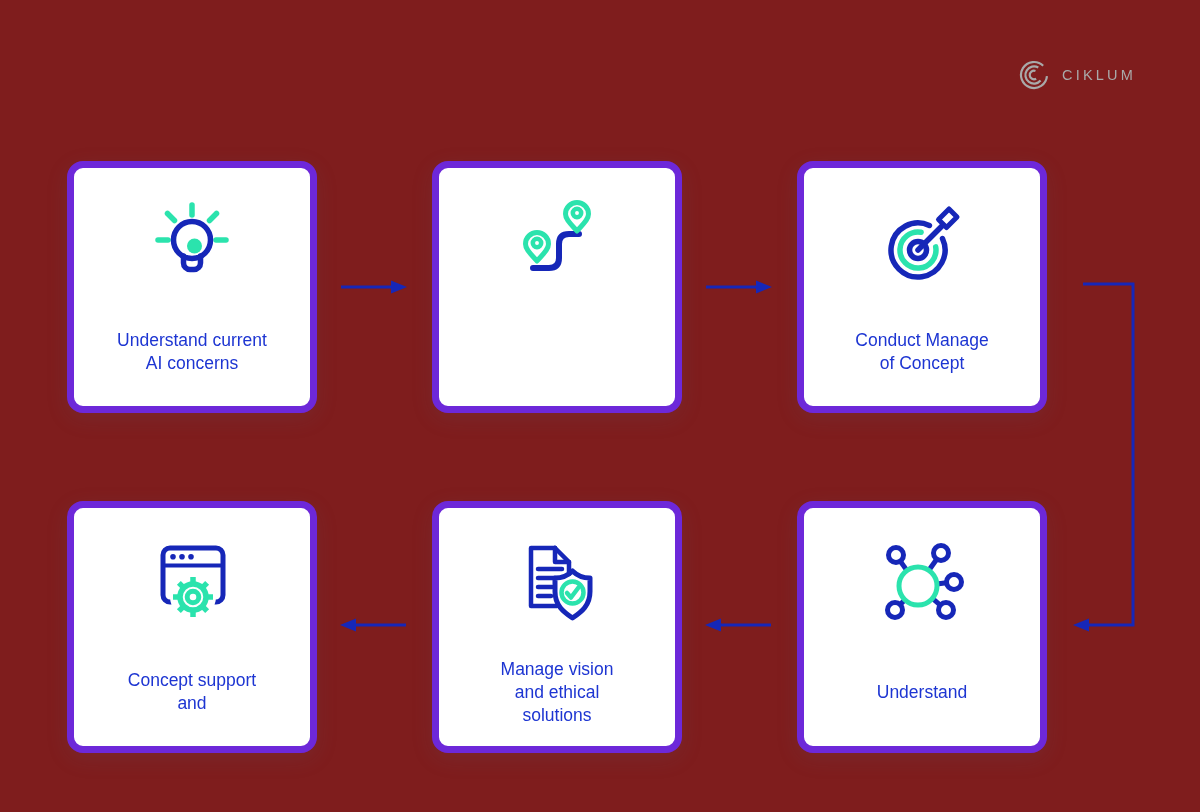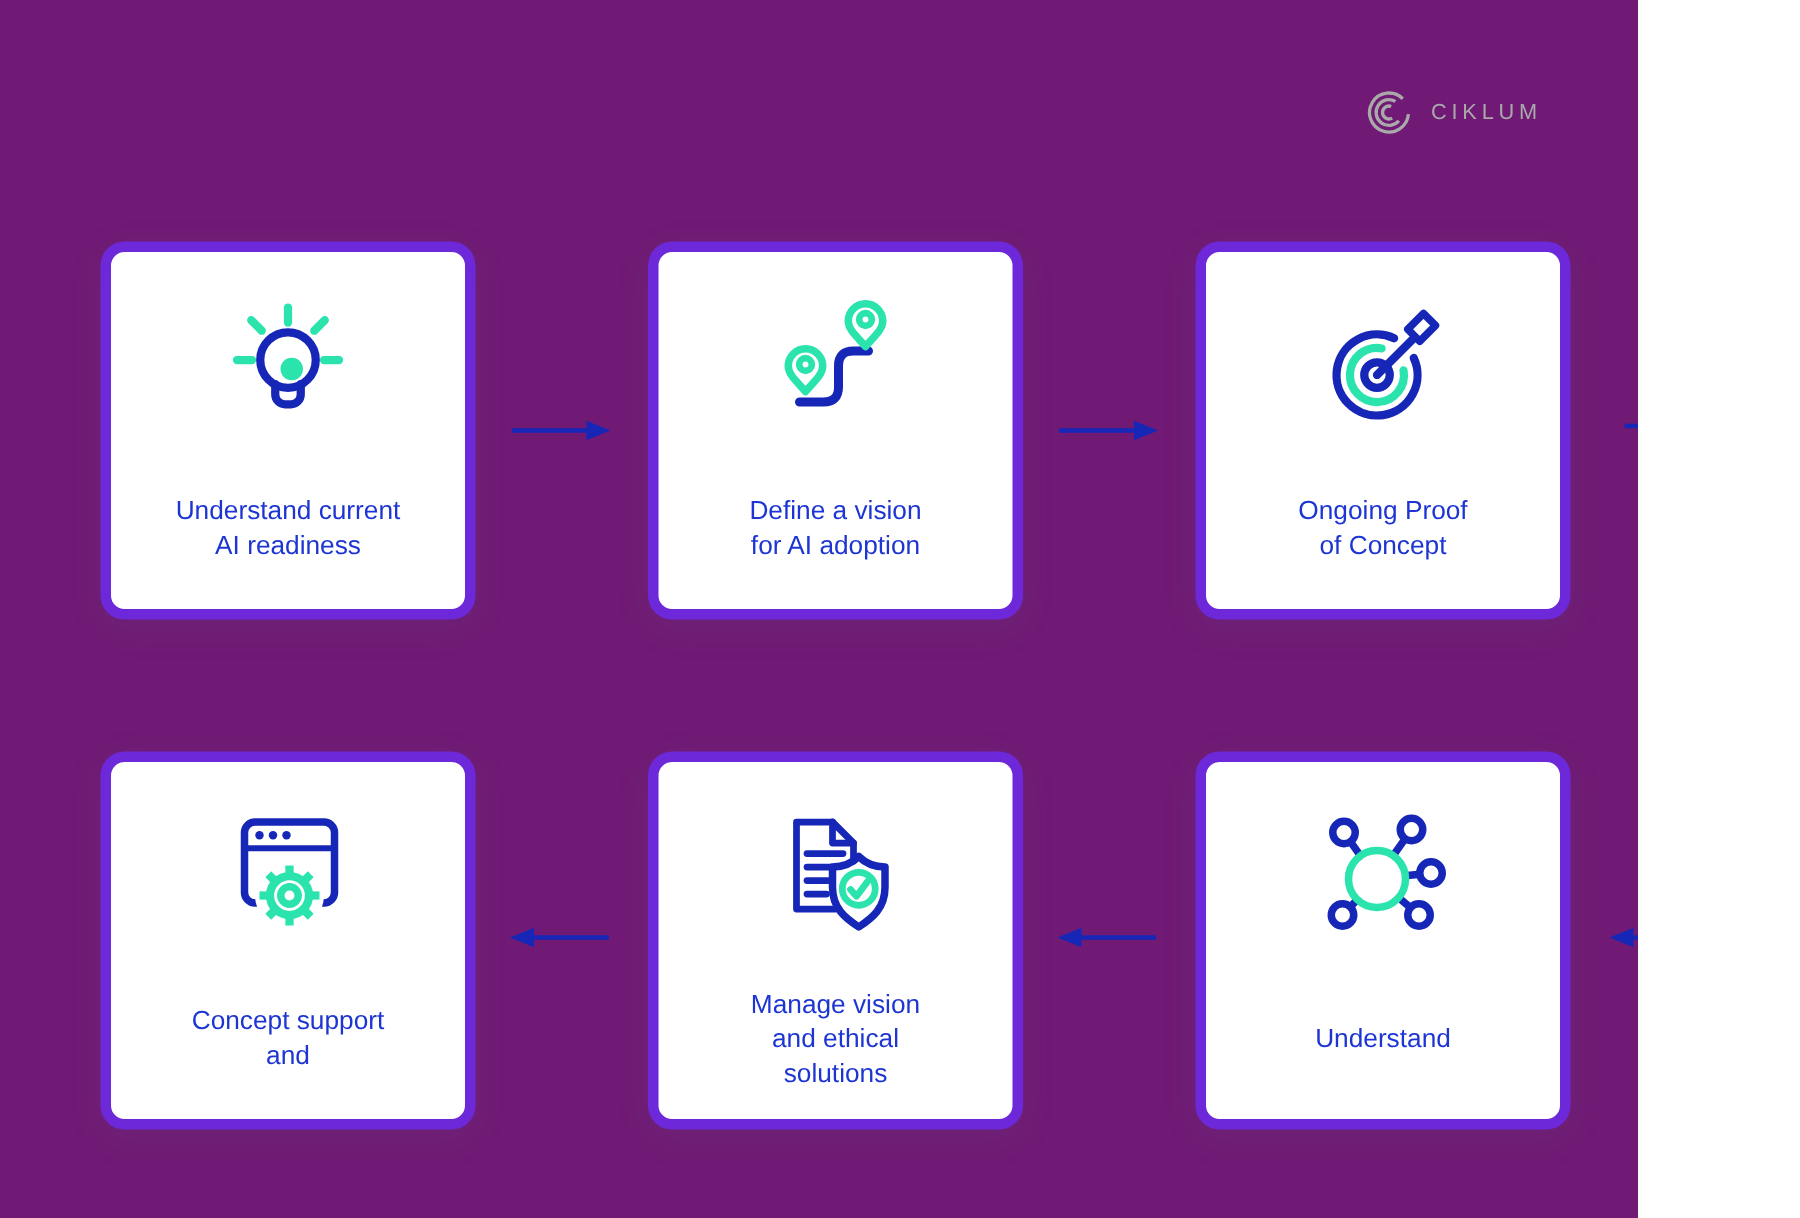--- a/index.html
+++ b/index.html
@@ -1,17 +1,17 @@
 <!DOCTYPE html>
 <html style="--blue: #1627B8; --text: #1D35D2; --green: #2BE3AD; --gray: #A9A9A9;"><head>
 <meta charset="utf-8">
 <style>
   html,body{margin:0;padding:0;background:#fff;}
   .canvas{
-    position:relative;width:1092px;height:812px;background:#701a75;overflow:hidden;
+    position:relative;width:1200px;height:812px;background:#7f1d1d;overflow:hidden;
     font-family:"Liberation Sans",sans-serif;
   }
   
   .logo{position:absolute;top:57px;right:64px;display:flex;align-items:center;gap:9px;}
   .logo-text{
     font-size:14.5px;letter-spacing:3.2px;color:var(--gray);font-weight:400;
   }
   
   .card{
     position:absolute;width:250px;height:252px;background:#fff;border-radius:16px;
@@ -58,54 +58,49 @@
           <path d="M8 40 H 18"></path>
             <path d="M76 40 H 66"></path>
         </g>
         <circle class="st-blue" stroke-width="5.5" cx="42" cy="40" r="18.5"></circle>
         <path class="st-blue" stroke-width="5.5" stroke-linecap="round" stroke-linejoin="round" d="M33.5 56 v 7 a6.5 6.5 0 0 0 6.5 6.5 h 4 a6.5 6.5 0 0 0 6.5 -6.5 v -7"></path>
         <circle class="fl-green" cx="44.5" cy="46" r="7.5"></circle>
       </svg>
     </div>
     <div class="card-label">
       <span>Understand current</span>
-      <span>AI readiness</span>
+      <span>AI concerns</span>
       <span></span>
     </div>
   </div>
 
   <div class="card" style="left:432px;top:161px">
     <div class="icon-wrap">
       <svg width="84" height="84" viewBox="0 0 84 84">
         <path class="st-blue" stroke-width="6" stroke-linecap="round" stroke-linejoin="round" d="M18 68 H 34 Q 44 68 44 58 V 44 Q 44 34 54 34 H 64"></path>
         <path class="st-green" stroke-width="5" stroke-linejoin="round" d="M 22 61 C 17 55 10.5 50 10.5 44 A 11.5 11.5 0 1 1 33.5 44 C 33.5 50 27 55 22 61 Z"></path>
         <circle class="st-green" stroke-width="4.5" cx="22" cy="43" r="4.2"></circle>
         <path class="st-green" stroke-width="5" stroke-linejoin="round" d="M 62 31 C 57 25 50.5 20 50.5 14 A 11.5 11.5 0 1 1 73.5 14 C 73.5 20 67 25 62 31 Z"></path>
         <circle class="st-green" stroke-width="4.5" cx="62" cy="13" r="4.2"></circle>
       </svg>
     </div>
-    <div class="card-label">
-      <span>Define a vision</span>
-      <span>for AI adoption</span>
-      <span></span>
-    </div>
   </div>
 
   <div class="card" style="left:797px;top:161px">
     <div class="icon-wrap">
       <svg width="84" height="84" viewBox="0 0 84 84">
         <path class="st-blue" stroke-width="5.5" stroke-linecap="round" d="M 49.4 25.5 A 27 27 0 1 0 62.5 38.6"></path>
         <path class="st-green" stroke-width="5.5" stroke-linecap="round" d="M 41.1 32.3 A 18 18 0 1 0 55.7 46.9"></path>
         <circle class="st-blue" stroke-width="5.5" cx="38" cy="50" r="8.5"></circle>
         <path class="st-blue" stroke-width="5.5" stroke-linecap="round" d="M 38 50 L 63 25"></path>
         <path class="st-blue" stroke-width="5" stroke-linejoin="round" fill="#fff" d="M 58.5 19.5 L 69 9 L 77 17 L 66.5 27.5 Z"></path>
       </svg>
     </div>
     <div class="card-label">
-      <span>Ongoing Proof</span>
+      <span>Conduct Manage</span>
       <span>of Concept</span>
       <span></span>
     </div>
   </div>
 
   <div class="card" style="left:797px;top:501px">
     <div class="icon-wrap">
       <svg width="84" height="84" viewBox="0 0 84 84">
         <g class="st-blue" stroke-width="5">
           <path d="M 20.3 21.1 L 27 30.6"></path>

